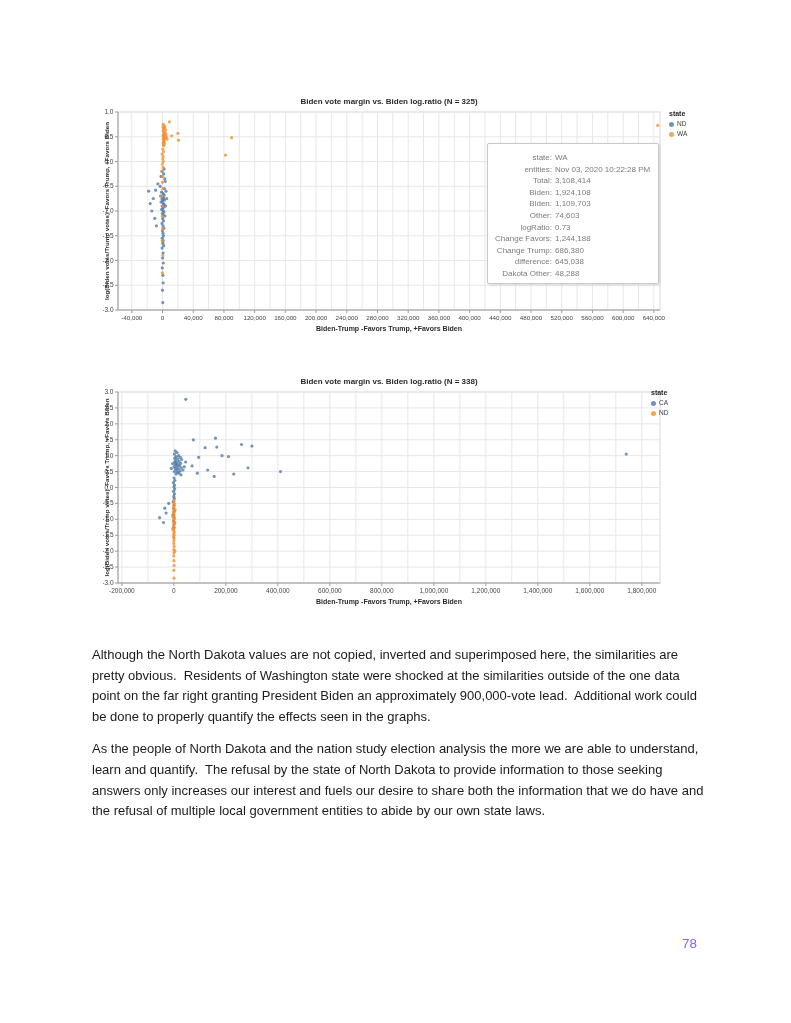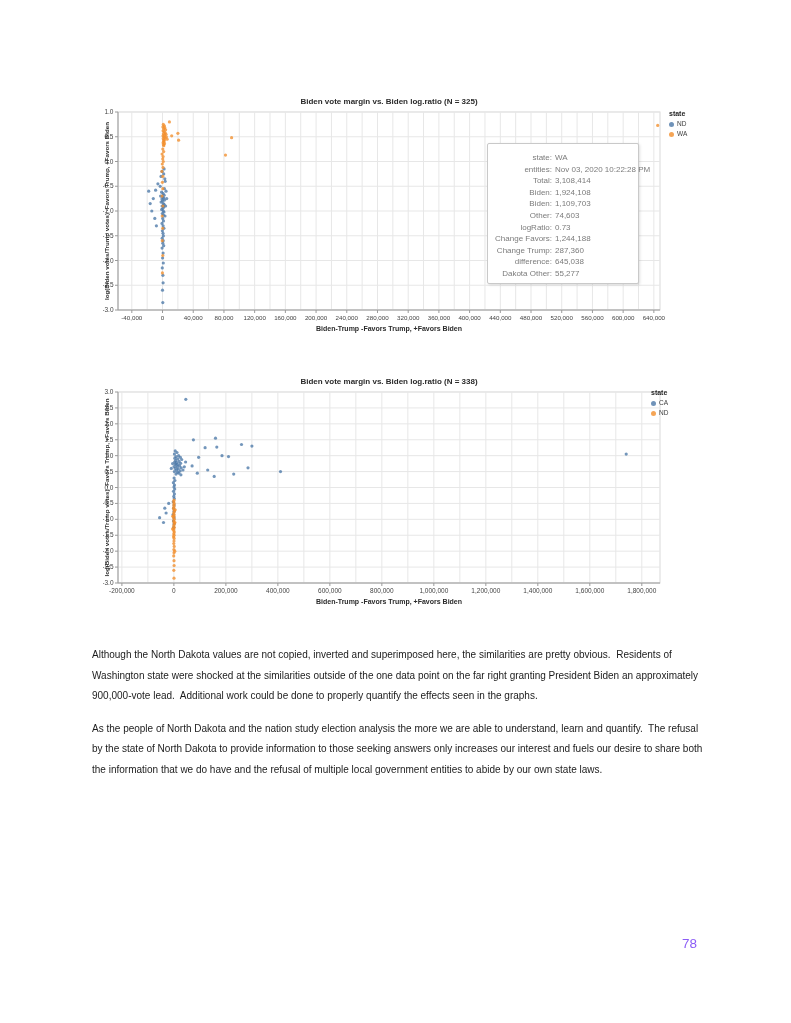--- a/index.html
+++ b/index.html
@@ -16,21 +16,21 @@
   .tooltip{
     position:absolute;background:#ffffff;border:1px solid #c9c9c9;border-radius:2px;
     box-shadow:1px 1px 3px rgba(0,0,0,.13);box-sizing:border-box;
     font-size:8px;color:#7b7b7b;padding:8px 8px 8px 4px;
   }
   .tooltip-row{display:flex;line-height:11.6px;white-space:pre;}
   .tooltip-label{width:60px;text-align:right;flex:none;}
   .tooltip-value{margin-left:3px;}
   .body-text{position:absolute;left:92px;top:645px;width:615px;}
   .body-text p{
-    margin:0 0 12px 0;font-size:10px;line-height:20.6px;color:#1b1b1b;
+    margin:0 0 12px 0;font-size:13px;line-height:20.6px;color:#1b1b1b;
     white-space:pre-wrap;
   }
   .page-number{
     position:absolute;left:0;top:936px;width:697px;text-align:right;
     font-size:13.5px;color:#8b5cf6;
   }
 </style>
 </head>
 <body>
 
@@ -269,32 +269,32 @@
         <div class="legend-title">state</div>
         <div class="legend-item">
           <span class="legend-dot" style="background: rgb(76, 120, 168);"></span>
           <span>ND</span>
         </div>
         <div class="legend-item">
           <span class="legend-dot" style="background: rgb(242, 142, 44);"></span>
           <span>WA</span>
         </div>
       </div>
-      <div class="tooltip" style="left: 384px; top: 48px; width: 152px; height: 141px;">
+      <div class="tooltip" style="left: 384px; top: 48px; width: 172px; height: 141px;">
         <div class="tooltip-row"><span class="tooltip-label">state:</span><span class="tooltip-value">WA</span></div>
         <div class="tooltip-row"><span class="tooltip-label">entities:</span><span class="tooltip-value">Nov 03, 2020 10:22:28 PM</span></div>
         <div class="tooltip-row"><span class="tooltip-label">Total:</span><span class="tooltip-value">3,108,414</span></div>
         <div class="tooltip-row"><span class="tooltip-label">Biden:</span><span class="tooltip-value">1,924,108</span></div>
         <div class="tooltip-row"><span class="tooltip-label">Biden:</span><span class="tooltip-value">1,109,703</span></div>
         <div class="tooltip-row"><span class="tooltip-label">Other:</span><span class="tooltip-value">74,603</span></div>
         <div class="tooltip-row"><span class="tooltip-label">logRatio:</span><span class="tooltip-value">0.73</span></div>
         <div class="tooltip-row"><span class="tooltip-label">Change Favors:</span><span class="tooltip-value">1,244,188</span></div>
-        <div class="tooltip-row"><span class="tooltip-label">Change Trump:</span><span class="tooltip-value">287,360</span></div>
+        <div class="tooltip-row"><span class="tooltip-label">Change Trump:</span><span class="tooltip-value">686,380</span></div>
         <div class="tooltip-row"><span class="tooltip-label">difference:</span><span class="tooltip-value">645,038</span></div>
-        <div class="tooltip-row"><span class="tooltip-label">Dakota Other:</span><span class="tooltip-value">55,277</span></div>
+        <div class="tooltip-row"><span class="tooltip-label">Dakota Other:</span><span class="tooltip-value">48,288</span></div>
       </div>
     </figure>
 
   <figure class="chart" id="chart-bottom" style="left:103px;top:375px;width:600px;height:245px;">
       <svg width="600" height="245">
         <rect x="15" y="17" width="542" height="191" fill="#ffffff" stroke="#d9d9d9" stroke-width="1"></rect>
         <g stroke="#e7e7e7" stroke-width="1">
           <line x1="18.899280575539567" y1="17" x2="18.899280575539567" y2="208"></line>
           <line x1="44.89448441247002" y1="17" x2="44.89448441247002" y2="208"></line>
           <line x1="70.88968824940048" y1="17" x2="70.88968824940048" y2="208"></line>

